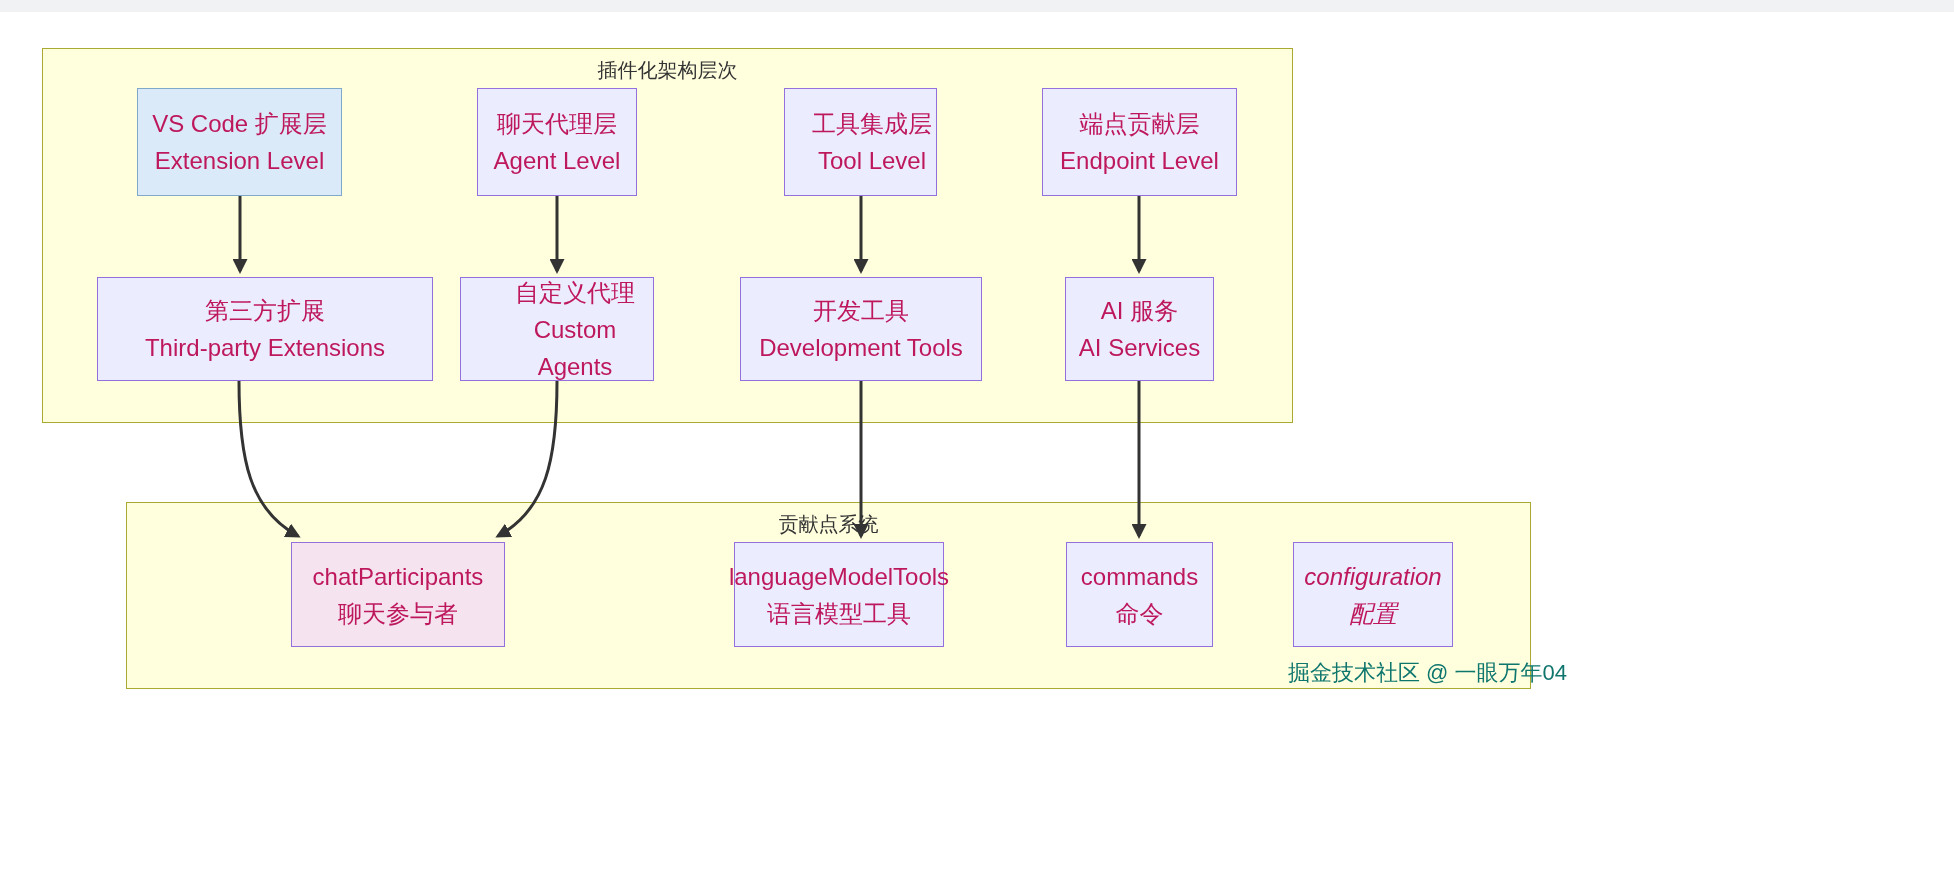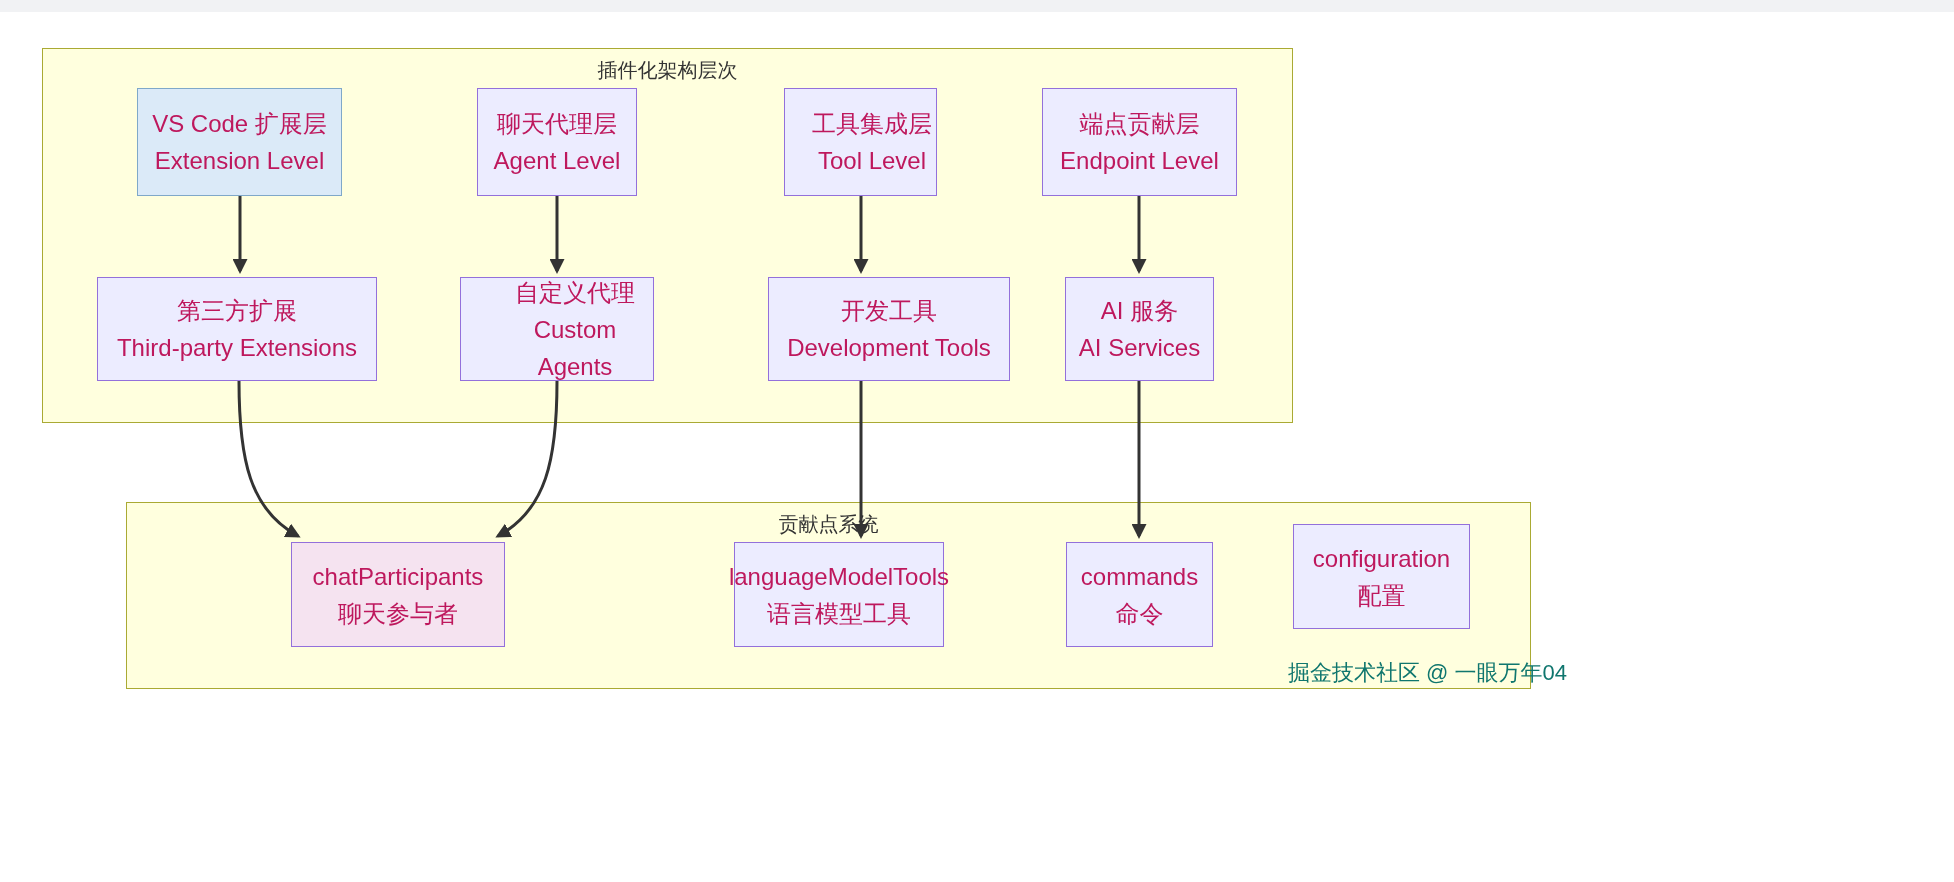--- a/index.html
+++ b/index.html
@@ -122,31 +122,31 @@
   <div class="node" style="left:784px; top:88px; width:153px; height:108px;padding-left:23px;">
     <span>工具集成层</span>
     <span>Tool Level</span>
   </div>
 
   <div class="node" style="left:1042px; top:88px; width:195px; height:108px;">
     <span>端点贡献层</span>
     <span>Endpoint Level</span>
   </div>
 
-  <div class="node" style="left:97px; top:277px; width:280px; height:104px;">
+  <div class="node" style="left:97px; top:277px; width:336px; height:104px;">
     <span>第三方扩展</span>
     <span>Third-party Extensions</span>
   </div>
 
   <div class="node" style="left:460px; top:277px; width:194px; height:104px;padding-left:36px;">
     <span>自定义代理</span>
     <span>Custom Agents</span>
   </div>
 
-  <div class="node" style="left:740px; top:277px; width:242px; height:104px;margin-left:28px;">
+  <div class="node" style="left:740px; top:277px; width:242px; height:104px;">
     <span>开发工具</span>
     <span>Development Tools</span>
   </div>
 
   <div class="node" style="left:1065px; top:277px; width:149px; height:104px;">
     <span>AI 服务</span>
     <span>AI Services</span>
   </div>
 
   <div class="node node-pink" style="left:291px; top:542px; width:214px; height:105px;">
@@ -157,20 +157,20 @@
   <div class="node" style="left:734px; top:542px; width:210px; height:105px;">
     <span>languageModelTools</span>
     <span>语言模型工具</span>
   </div>
 
   <div class="node" style="left:1066px; top:542px; width:147px; height:105px;">
     <span>commands</span>
     <span>命令</span>
   </div>
 
-  <div class="node" style="left:1293px; top:524px; width:177px; height:105px;">
+  <div class="node" style="left:1293px; top:542px; width:160px; height:105px;font-style:italic;">
     <span>configuration</span>
     <span>配置</span>
   </div>
 
   <div class="watermark" style="left:1288px; top:658px;">掘金技术社区 @ 一眼万年04</div>
 
 </div>
 
 </body></html>

